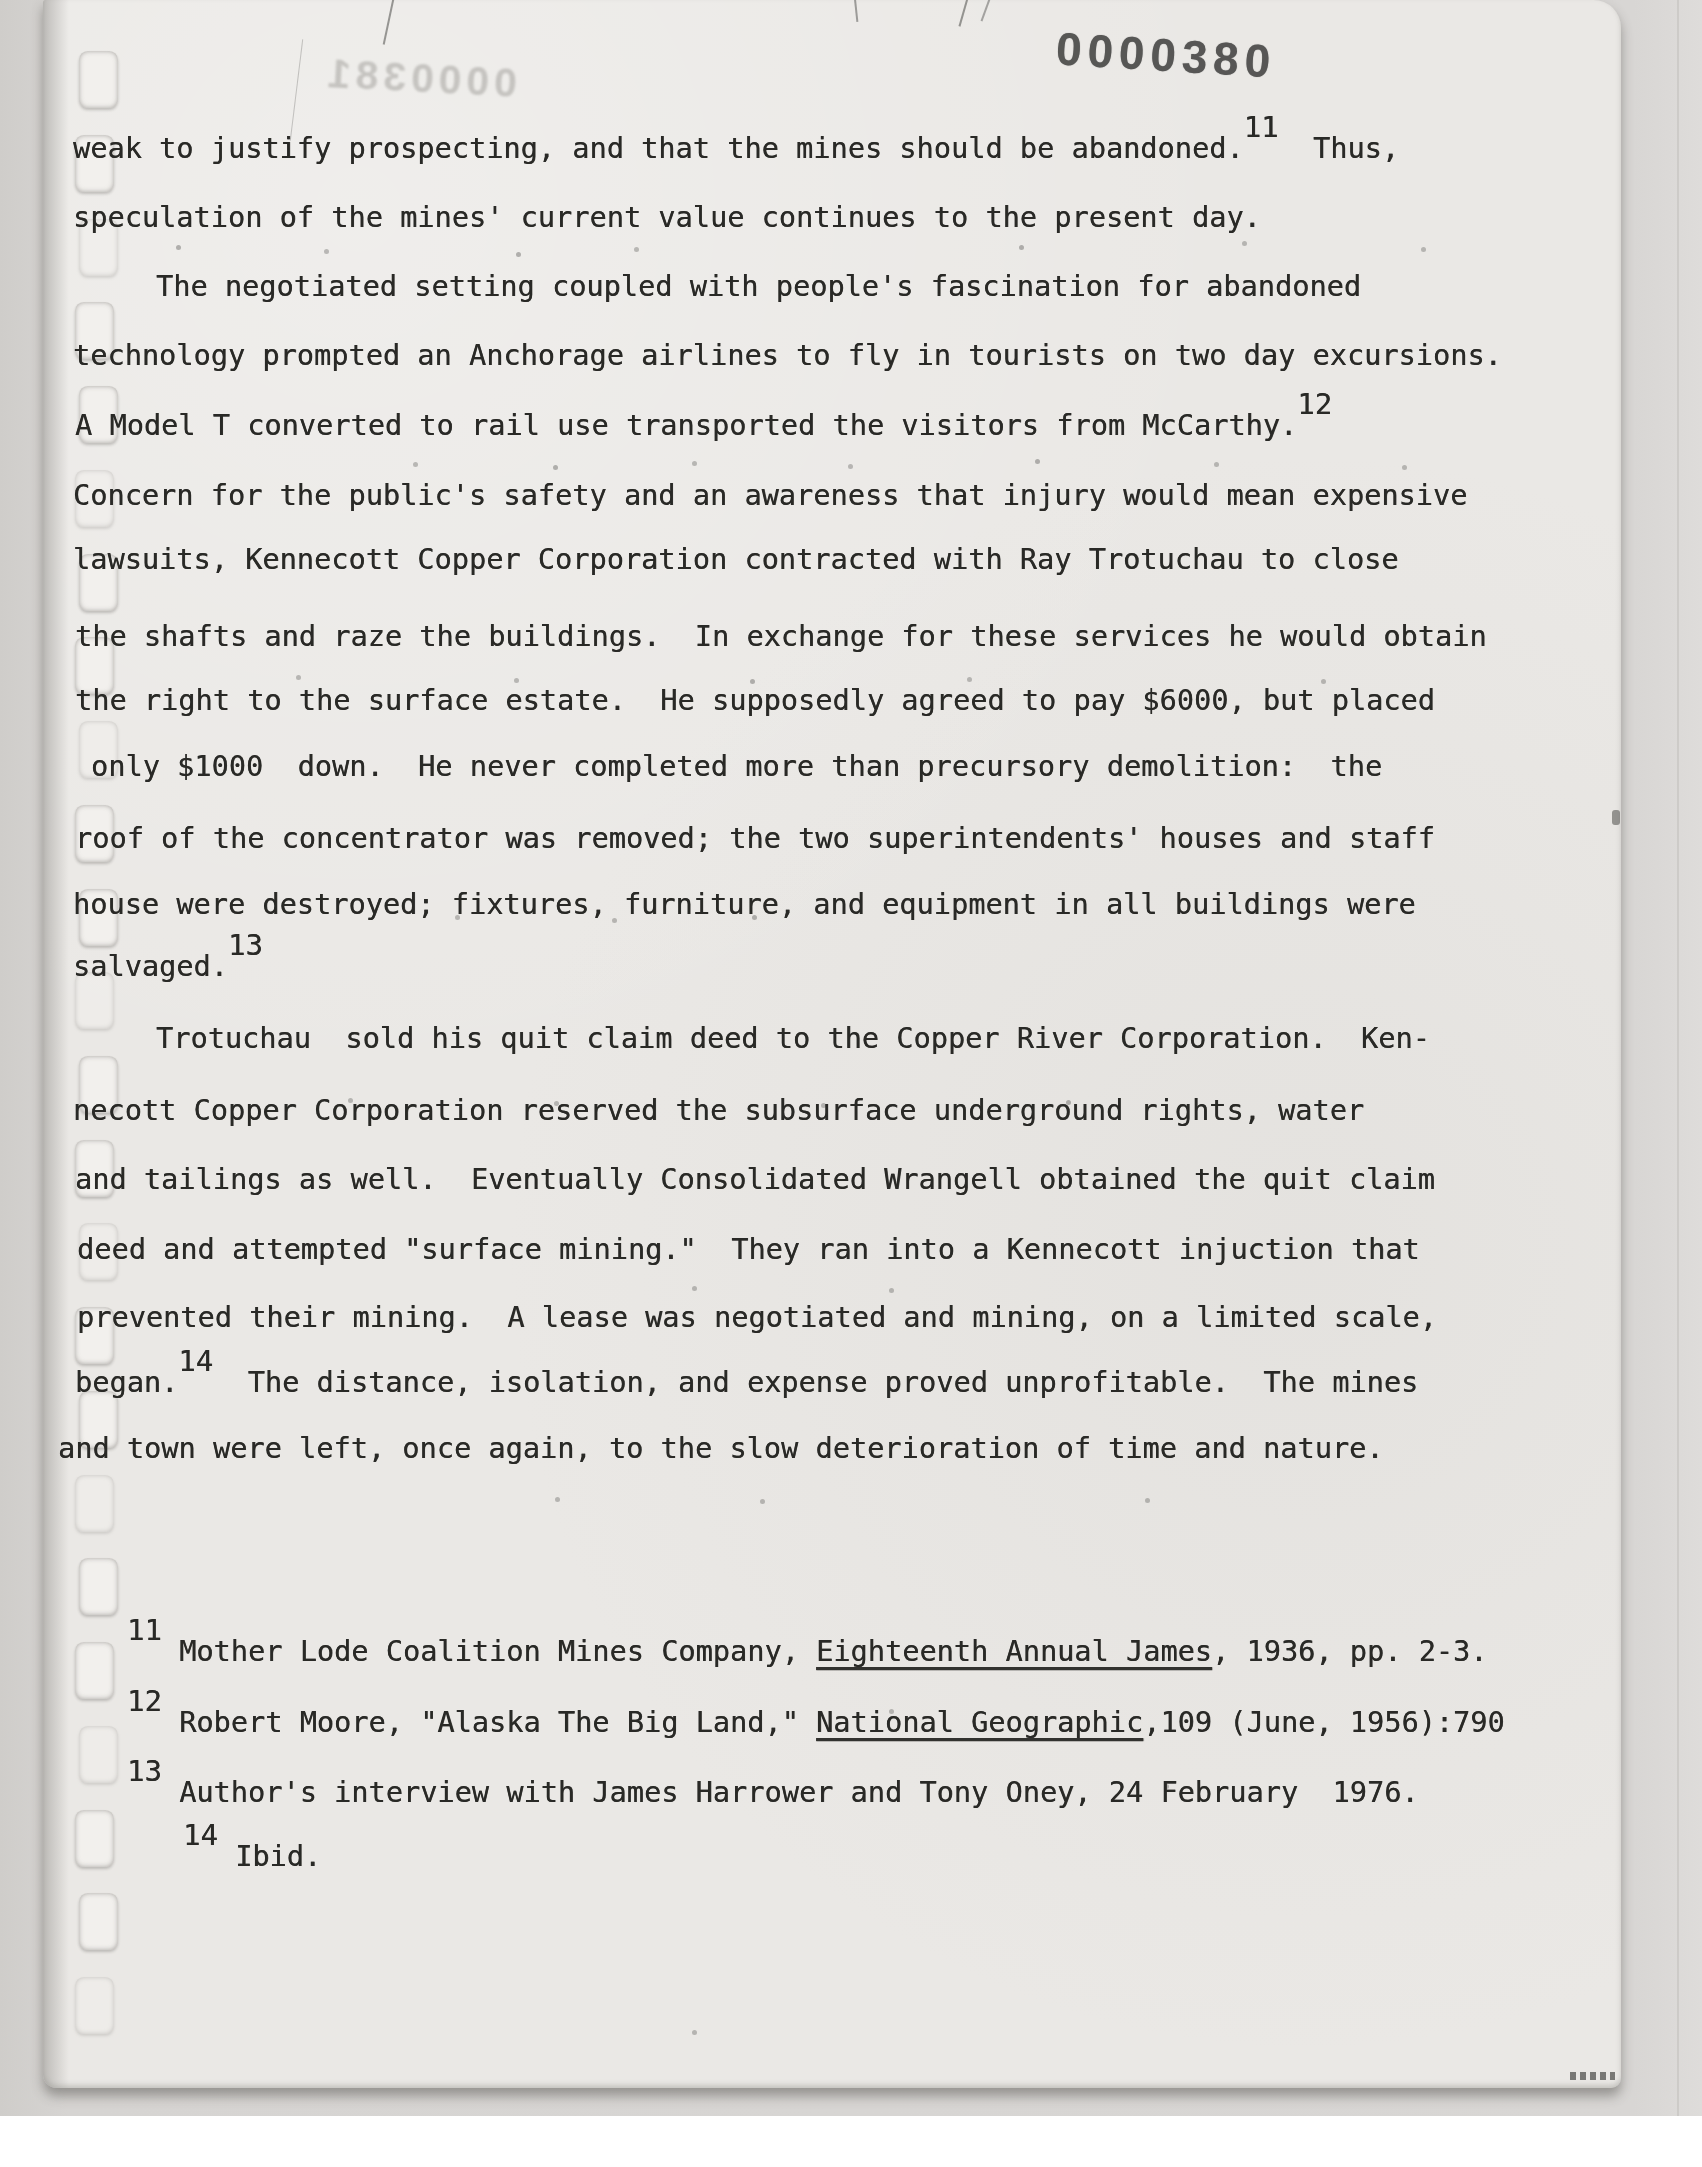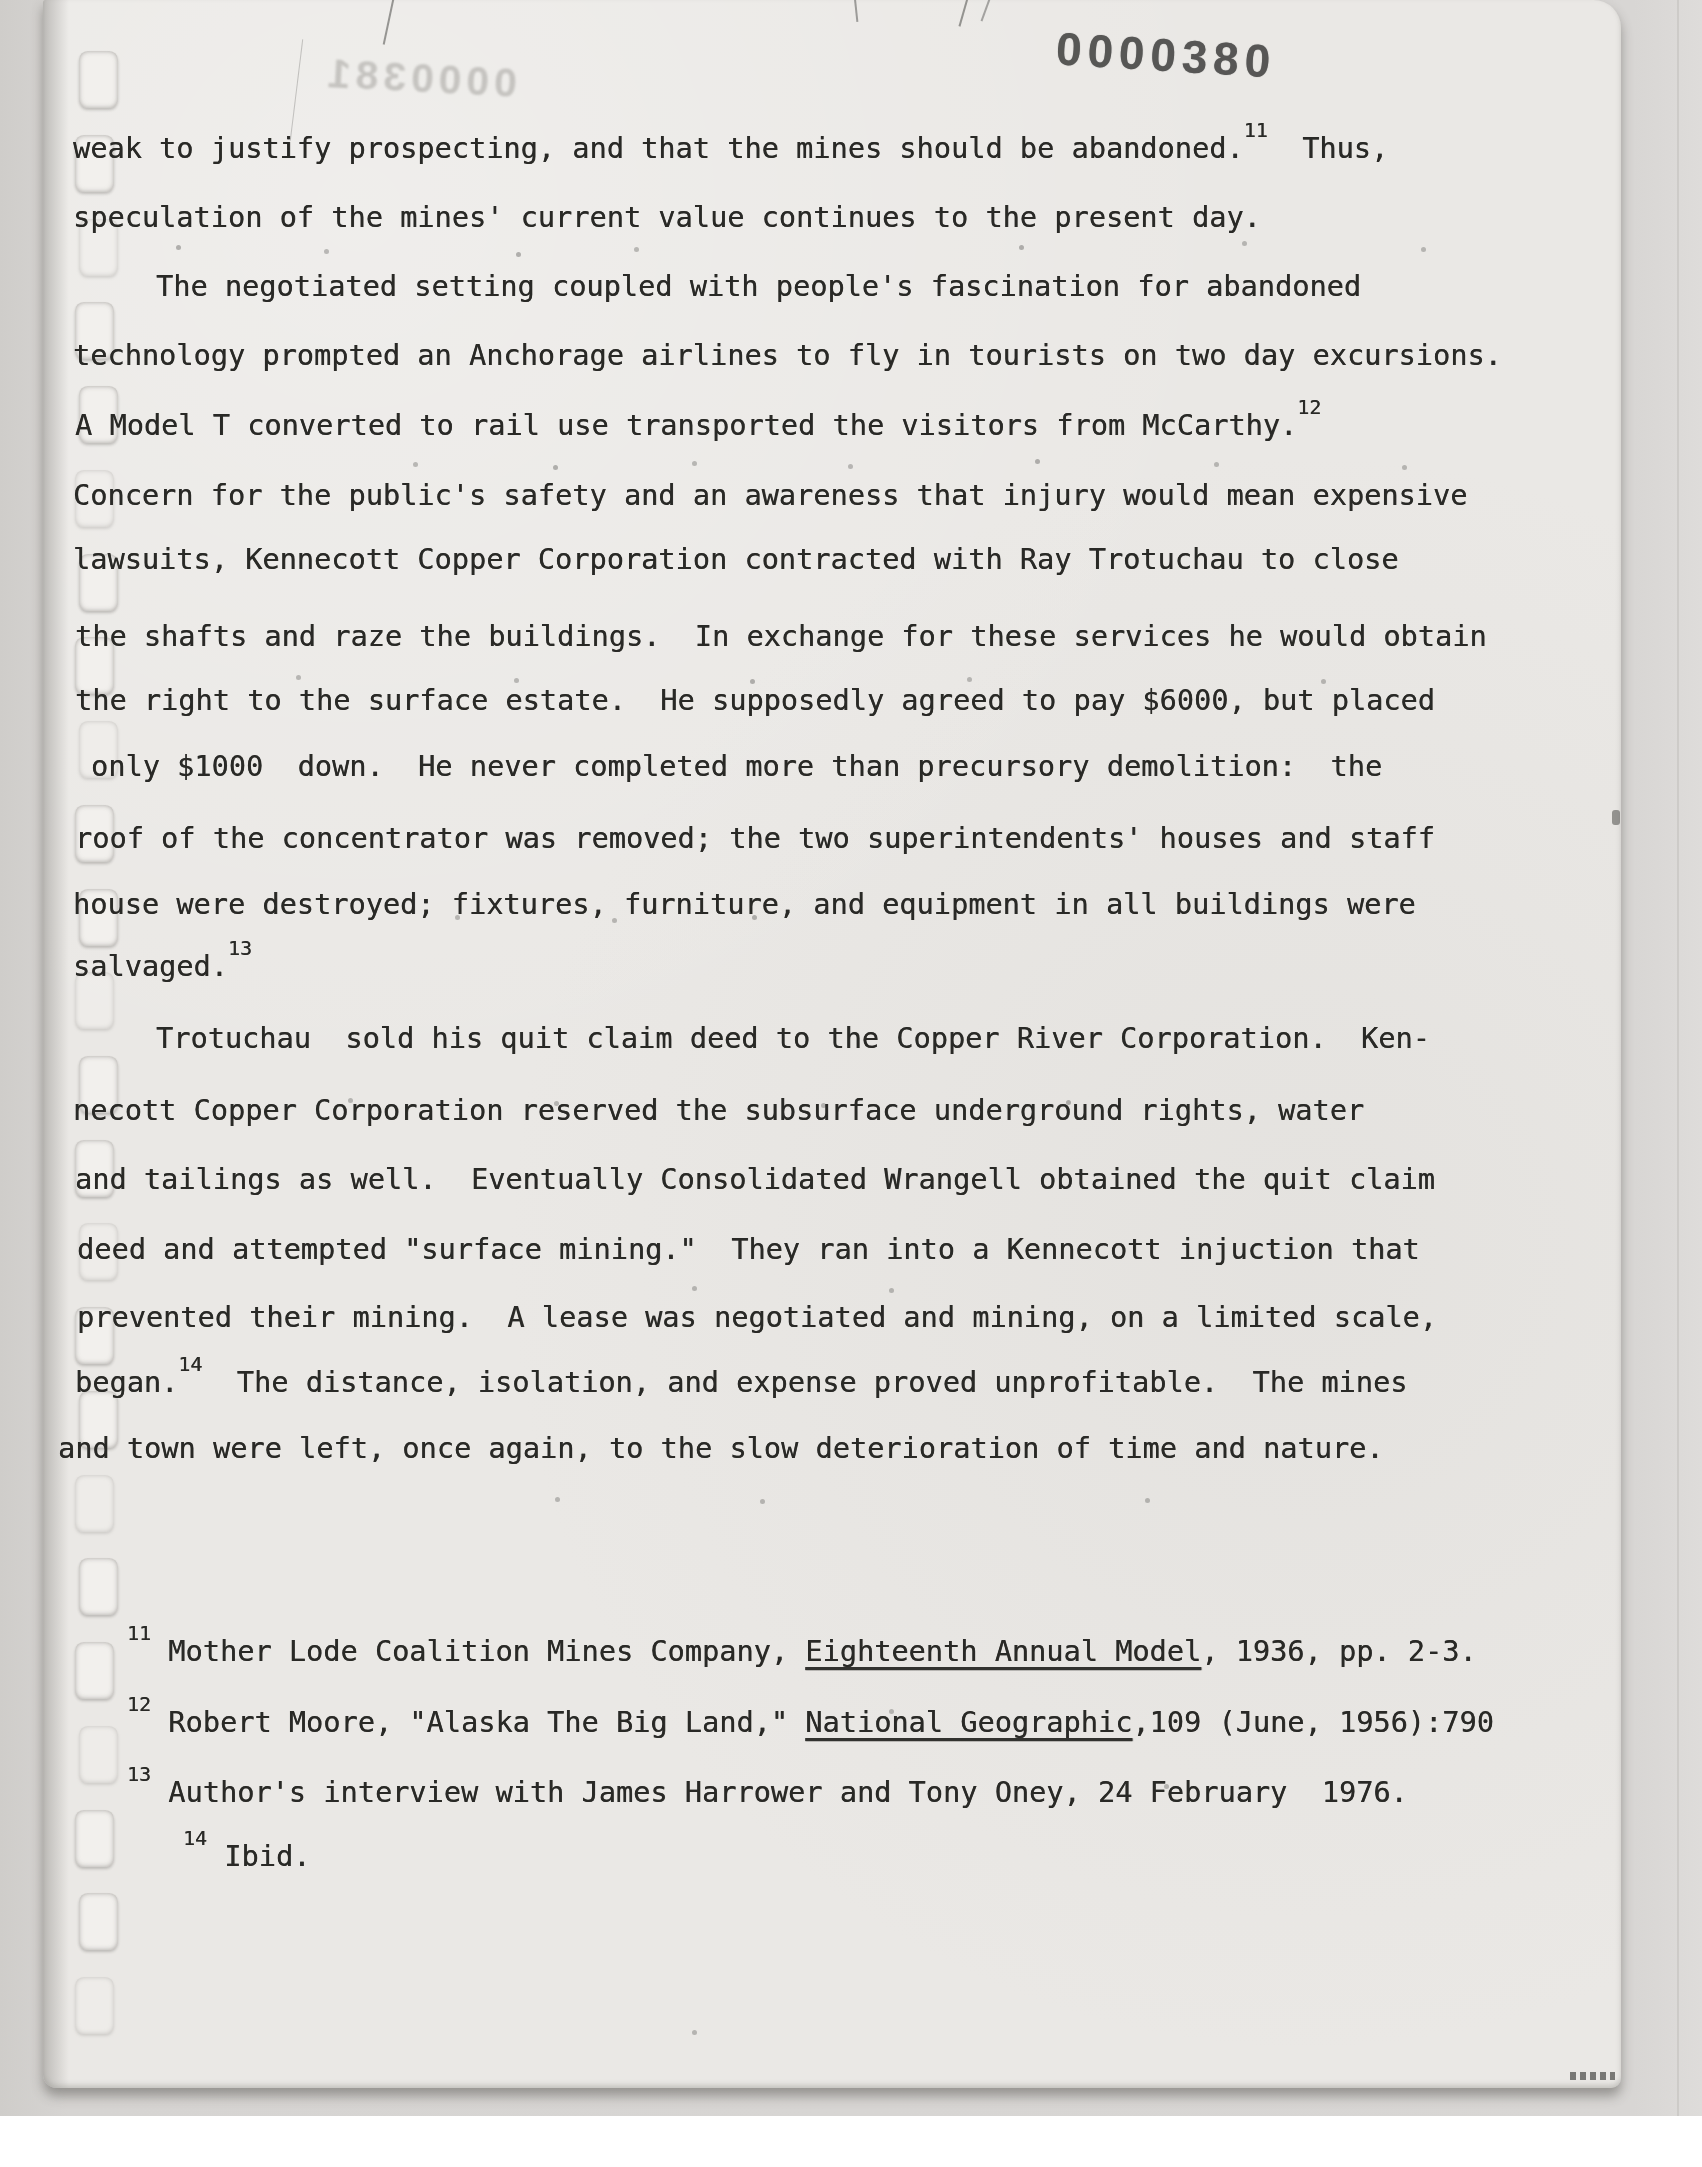--- a/index.html
+++ b/index.html
@@ -33,21 +33,21 @@
     position:absolute;width:39px;height:57px;border-radius:8.9px;
     background:#f3f1ee;
     box-shadow:inset 0 0 4.9px rgba(145,143,139,.8), 0 2px 3px rgba(140,138,134,.5);
   }
   .tline{
     position:absolute;font-size:28.6px;line-height:33px;color:#292926;
     white-space:pre;letter-spacing:0;z-index:5;
     text-shadow:0.3px 0.3px 0.4px rgba(41,41,38,.85);
   }
   sup.fref{
-    font-size:20px;line-height:9.9px;position:relative;top:-10.8px;letter-spacing:0;
+    font-size:29px;line-height:9.9px;position:relative;top:-10.8px;letter-spacing:0;
   }
   .und{
     text-decoration:underline;
     text-decoration-thickness:2.5px;
     text-underline-offset:5.9px;
     text-decoration-color:#32322f;
   }
   .stamp{
     position:absolute;left:1056px;top:27.6px;z-index:6;
     font-family:"Liberation Sans", sans-serif;font-weight:bold;
@@ -136,21 +136,21 @@
     <div class="tline" style="top: 822px; left: 75px;"><span class="seg">roof of the concentrator was removed; the two superintendents' houses and staff</span></div>
     <div class="tline" style="top: 888px; left: 73px;"><span class="seg">house were destroyed; fixtures, furniture, and equipment in all buildings were</span></div>
     <div class="tline" style="top: 950px; left: 73px;"><span class="seg">salvaged.</span><sup class="fref">13</sup></div>
     <div class="tline" style="top: 1022px; left: 156px;"><span class="seg">Trotuchau  sold his quit claim deed to the Copper River Corporation.  Ken-</span></div>
     <div class="tline" style="top: 1094px; left: 73px;"><span class="seg">necott Copper Corporation reserved the subsurface underground rights, water</span></div>
     <div class="tline" style="top: 1163px; left: 75px;"><span class="seg">and tailings as well.  Eventually Consolidated Wrangell obtained the quit claim</span></div>
     <div class="tline" style="top: 1233px; left: 77px;"><span class="seg">deed and attempted "surface mining."  They ran into a Kennecott injuction that</span></div>
     <div class="tline" style="top: 1301px; left: 77px;"><span class="seg">prevented their mining.  A lease was negotiated and mining, on a limited scale,</span></div>
     <div class="tline" style="top: 1366px; left: 75px; text-align: right;"><span class="seg">began.</span><sup class="fref">14</sup><span class="seg">  The distance, isolation, and expense proved unprofitable.  The mines</span></div>
     <div class="tline" style="top: 1432px; left: 58px;"><span class="seg">and town were left, once again, to the slow deterioration of time and nature.</span></div>
-    <div class="tline" style="top: 1635px; left: 127px;"><sup class="fref">11</sup> <span class="seg">Mother Lode Coalition Mines Company, </span><span class="und">Eighteenth Annual Model</span><span class="seg">, 1936, pp. 2-3.</span></div>
+    <div class="tline" style="top: 1635px; left: 127px;"><sup class="fref">11</sup> <span class="seg">Mother Lode Coalition Mines Company, </span><span class="und">Eighteenth Annual James</span><span class="seg">, 1936, pp. 2-3.</span></div>
     <div class="tline" style="top: 1706px; left: 127px;"><sup class="fref">12</sup> <span class="seg">Robert Moore, "Alaska The Big Land," </span><span class="und">National Geographic</span><span class="seg">,109 (June, 1956):790</span></div>
     <div class="tline" style="top: 1776px; left: 127px;"><sup class="fref">13</sup> <span class="seg">Author's interview with James Harrower and Tony Oney, 24 February  1976.</span></div>
     <div class="tline" style="top: 1840px; left: 183px;"><sup class="fref">14</sup> <span class="seg">Ibid.</span></div>
   </div>
 
 <div class="artifact" style="left:388px;top:-5.9px;width:2px;height:51px;transform:rotate(12deg);opacity:.55"></div>
 <div class="artifact" style="left:296px;top:39px;width:1px;height:102px;transform:rotate(7deg);opacity:.28"></div>
 <div class="artifact" style="left:855px;top:-3.9px;width:2px;height:25.6px;transform:rotate(-6deg);opacity:.5"></div>
 <div class="artifact" style="left:963px;top:-5.9px;width:2px;height:33px;transform:rotate(16deg);opacity:.55"></div>
 <div class="artifact" style="left:985px;top:-3.9px;width:2px;height:25.6px;transform:rotate(20deg);opacity:.45"></div>

